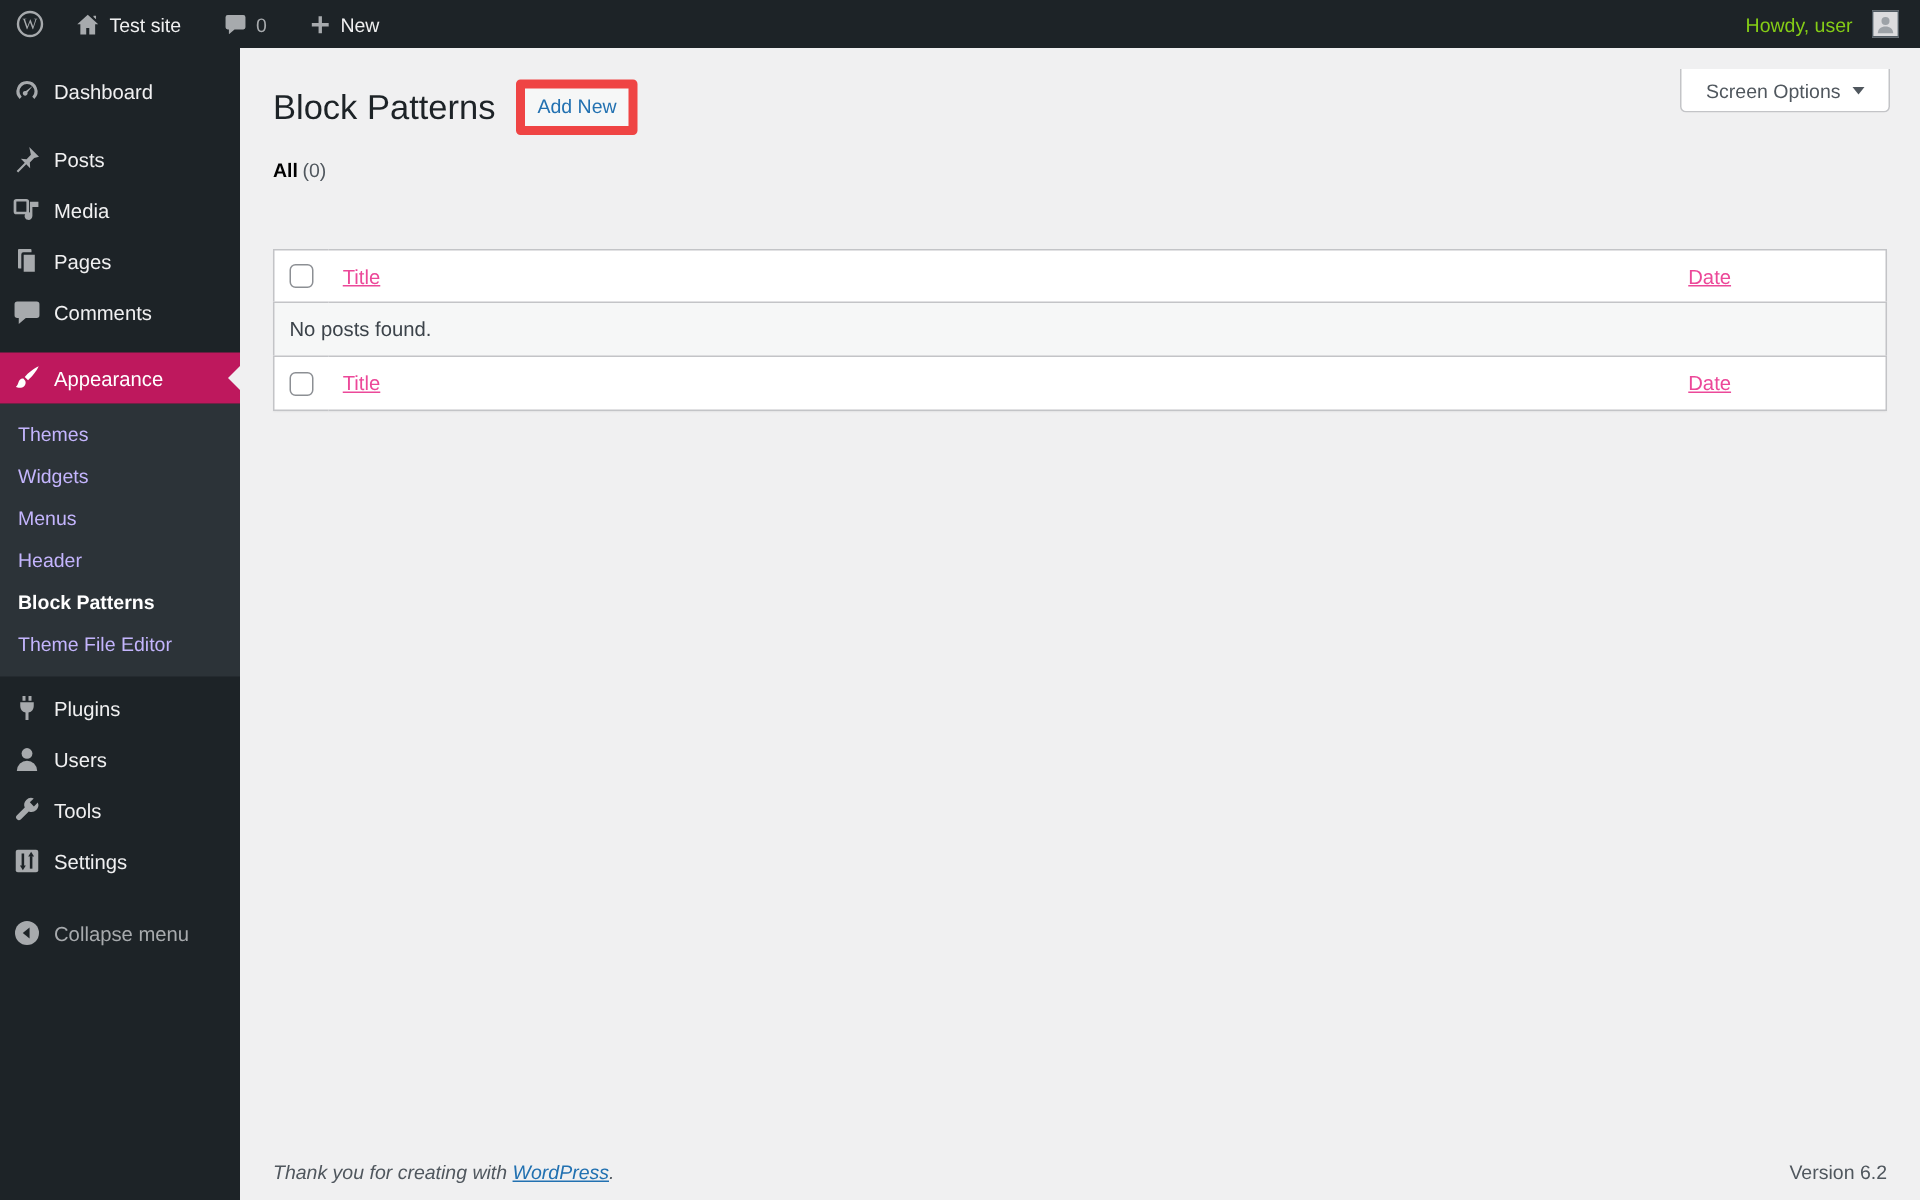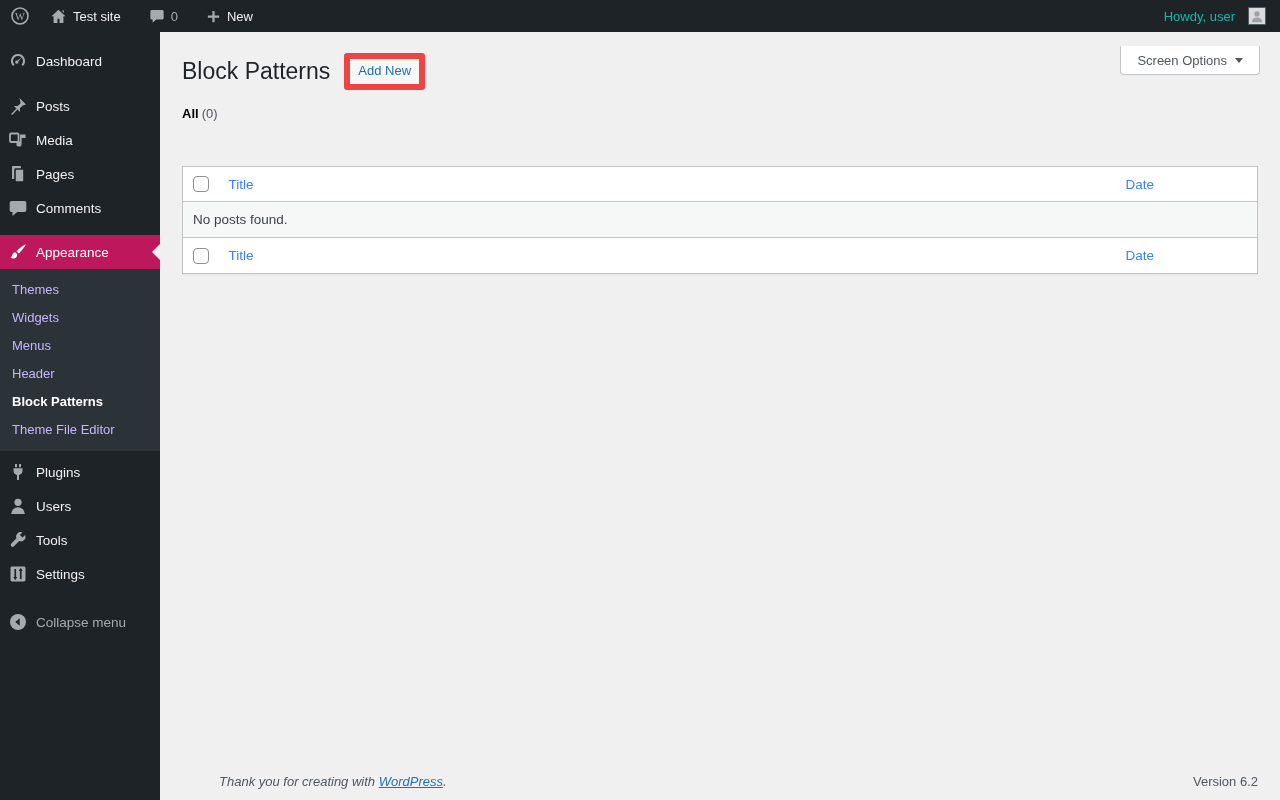--- a/index.html
+++ b/index.html
@@ -16,21 +16,21 @@
   
   .admin-bar {
     position: absolute; top: 0; left: 0; width: 1280px; height: 32px;
     background: #1d2327; color: #f0f0f1; z-index: 30;
     display: flex; align-items: center; justify-content: space-between;
   }
   .ab-left, .ab-right { display: flex; align-items: center; height: 32px; }
   .ab-item { display: flex; align-items: center; height: 32px; padding: 0 10px; color: #f0f0f1; gap: 6px; }
   .ab-item .ab-icon { display: inline-flex; color: #a7aaad; }
   .ab-count { color: #a7aaad; }
-  .ab-howdy { color: #14b8a6; }
+  .ab-howdy { color: #84cc16; }
   .ab-avatar {
     width: 18px; height: 18px; margin-left: 7px; margin-right: 4px;
     background: #dcdcde; border: 1px solid #515c64; display: inline-flex;
   }
 
   
   .sidebar {
     position: absolute; top: 32px; left: 0; bottom: 0; width: 160px;
     background: #1d2327; z-index: 20; padding-top: 12px;
   }
@@ -88,34 +88,34 @@
     margin-top: 45px; width: 100%; border-collapse: collapse;
     background: #fff; border: 1px solid #c3c4c7;
     box-shadow: 0 1px 1px rgba(0,0,0,.04);
   }
   .list-table th, .list-table td { text-align: left; font-weight: 400; }
   .list-table .check-col { width: 36px; padding: 9px 0 9px 10px; }
   .list-table .date-col { width: 142px; }
   .list-table thead th, .list-table thead td { border-bottom: 1px solid #c3c4c7; }
   .list-table tfoot th, .list-table tfoot td { border-top: 1px solid #c3c4c7; }
   .list-table th { padding: 9px 10px; font-size: 13.5px; }
-  .list-table th a { color: #3b82f6; }
+  .list-table th a { color: #ec4899; text-decoration: underline; }
   .list-table .no-items td {
     background: #f6f7f7; padding: 10px 10px; color: #3c434a; font-size: 13.5px;
   }
   input.cb {
     appearance: none; -webkit-appearance: none;
     width: 16px; height: 16px; border: 1px solid #8c8f94; border-radius: 4px;
     background: #fff; margin: 0; vertical-align: middle; cursor: pointer;
   }
 
   .content-footer {
     position: absolute; bottom: 11px; left: 22px; right: 22px;
     display: flex; justify-content: space-between; align-items: baseline;
-    color: #50575e; font-size: 13px; margin-left: 37px;
+    color: #50575e; font-size: 13px;
   }
   .thanks { font-style: italic; }
   .thanks a { color: #2271b1; text-decoration: underline; font-style: italic; }
   .version { color: #50575e; }
 
   svg { display: block; }
 </style>
 </head>
 <body>
 

